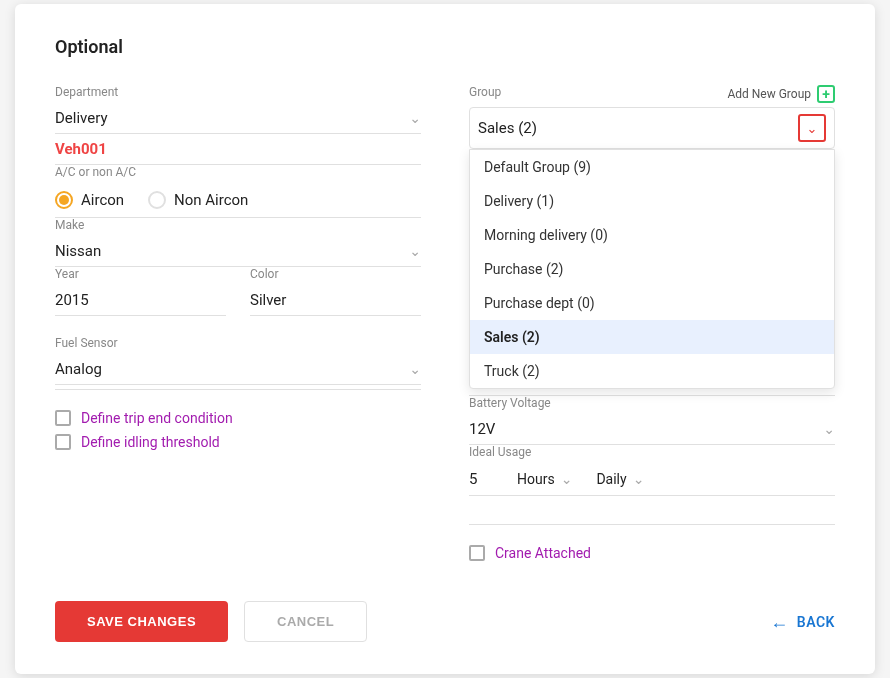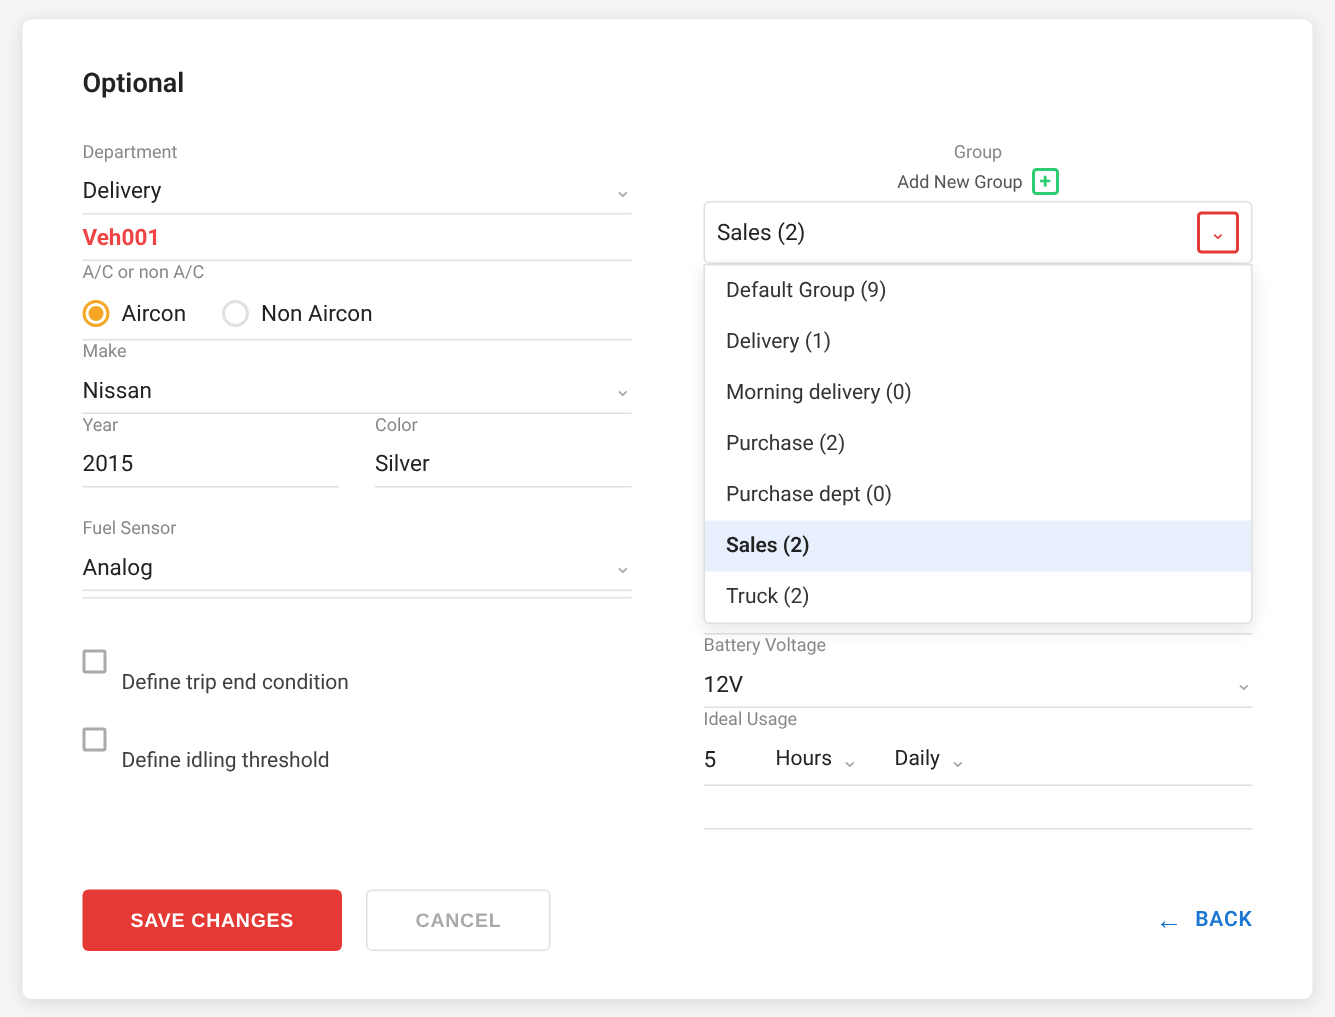--- a/index.html
+++ b/index.html
@@ -101,21 +101,20 @@
     }
     .two-fields .field-group {
       margin-bottom: 0;
     }
     
     .group-header-row {
       display: flex;
       align-items: center;
       justify-content: space-between;
       margin-bottom: 4px;
-      flex-direction: column;
     }
     .add-group-btn {
       display: flex;
       align-items: center;
       gap: 6px;
       font-size: 12px;
       color: #555;
       cursor: pointer;
     }
     .add-group-icon {
@@ -220,22 +219,21 @@
       border: 2px solid #aaa;
       border-radius: 2px;
       display: flex;
       align-items: center;
       justify-content: center;
       cursor: pointer;
       flex-shrink: 0;
     }
     .checkbox-label {
       font-size: 14px;
-      color: #404040;
-      margin-top: 28px;
+      color: #a21caf;
     }
     
     .crane-row {
       display: flex;
       align-items: center;
       gap: 10px;
       margin-bottom: 20px;
     }
     
     .bottom-bar {
@@ -418,20 +416,24 @@
           </div>
           <div class="ideal-usage-select">
             <span>Daily</span>
             <span class="chevron">⌄</span>
           </div>
         </div>
       </div>
 
       <hr class="divider" style="margin-top:8px;">
 
+      <div class="crane-row">
+        <div class="checkbox-box"></div>
+        <span class="checkbox-label">Crane Attached</span>
+      </div>
     </div>
   </div>
 
   <div class="bottom-bar">
     <button class="btn-save">SAVE CHANGES</button>
     <button class="btn-cancel">CANCEL</button>
     <div class="back-btn">
       <span class="back-arrow">←</span>
       <span>BACK</span>
     </div>

